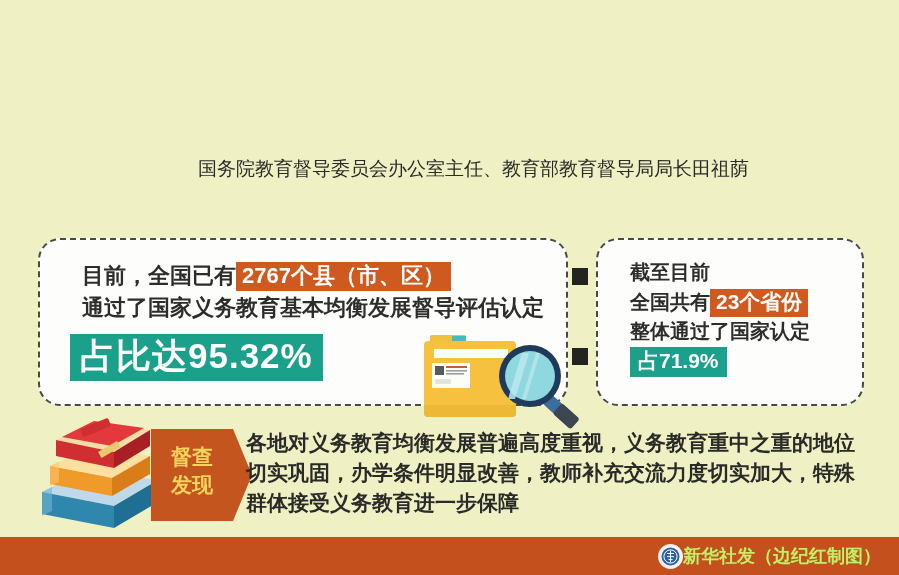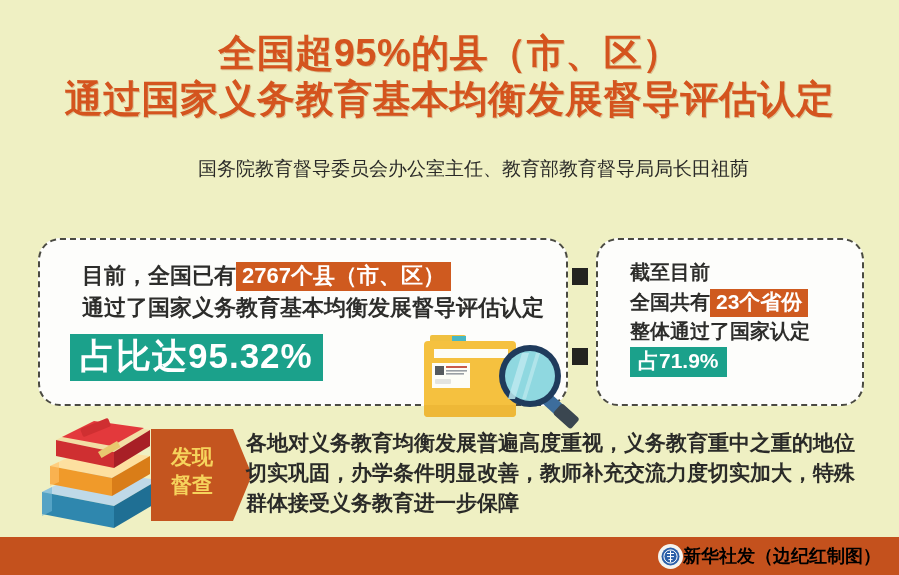--- a/index.html
+++ b/index.html
@@ -217,43 +217,39 @@
     background: #c4511d;
   }
   .footer-credit {
     position: absolute;
     right: 18px;
     top: 0;
     height: 38px;
     display: flex;
     align-items: center;
     gap: 0;
-    color: #000000;
+    color: #bef264;
     font-size: 18px;
     font-weight: bold;
   }
   .footer-logo {
     width: 25px;
     height: 25px;
     border-radius: 50%;
     background: #f4f3ef;
     display: flex;
     align-items: center;
     justify-content: center;
   }
 </style>
 </head>
 <body>
 
 <div id="infographic">
 
-  <div class="title-block">
-    <div class="title-line title-line-1">全国超95%的县（市、区）</div>
-    <div class="title-line title-line-2">通过国家义务教育基本均衡发展督导评估认定</div>
-  </div>
 
   <div class="subtitle-block">
     <div>国务院教育督导委员会办公室主任、教育部教育督导局局长田祖荫</div>
   </div>
 
   <div class="card card-left">
     <div class="lc-row1 stat-line">
       <span>目前，全国已有</span><span class="hl-orange">2767个县（市、区）</span>
     </div>
     <div class="lc-row2 stat-line">通过了国家义务教育基本均衡发展督导评估认定</div>
@@ -326,22 +322,22 @@
       <path d="M20 22 l36 -18 l58 8 l-36 22 z" fill="#f2dea5"></path>
       <path d="M20 22 l58 12 l0 16 l-58 -12 z" fill="#cf2f31"></path>
       <path d="M78 34 l36 -22 l0 16 l-36 22 z" fill="#a81f26"></path>
       <path d="M26 19 l32 -16 l50 7 l-32 18 z" fill="#e3393c"></path>
       <rect x="44" y="11" width="30" height="9" rx="2" fill="#cf2f31" transform="rotate(-22 44 11)"></rect>
       <rect x="62" y="34" width="22" height="7" fill="#e8c96f" transform="rotate(-30 62 34)"></rect>
     </svg>
   </div>
 
   <div class="badge">
+    <div>督查</div>
     <div>发现</div>
-    <div>督查</div>
   </div>
   <div class="badge-arrow"></div>
 
   <div class="bottom-para">各地对义务教育均衡发展普遍高度重视，义务教育重中之重的地位切实巩固，办学条件明显改善，教师补充交流力度切实加大，特殊群体接受义务教育进一步保障</div>
 
   <div class="footer-bar">
     <div class="footer-credit">
       <span class="footer-logo">
         <svg width="19" height="19" viewBox="0 0 19 19">
           <circle cx="9.5" cy="9.5" r="9" fill="#2b5fa8"></circle>

